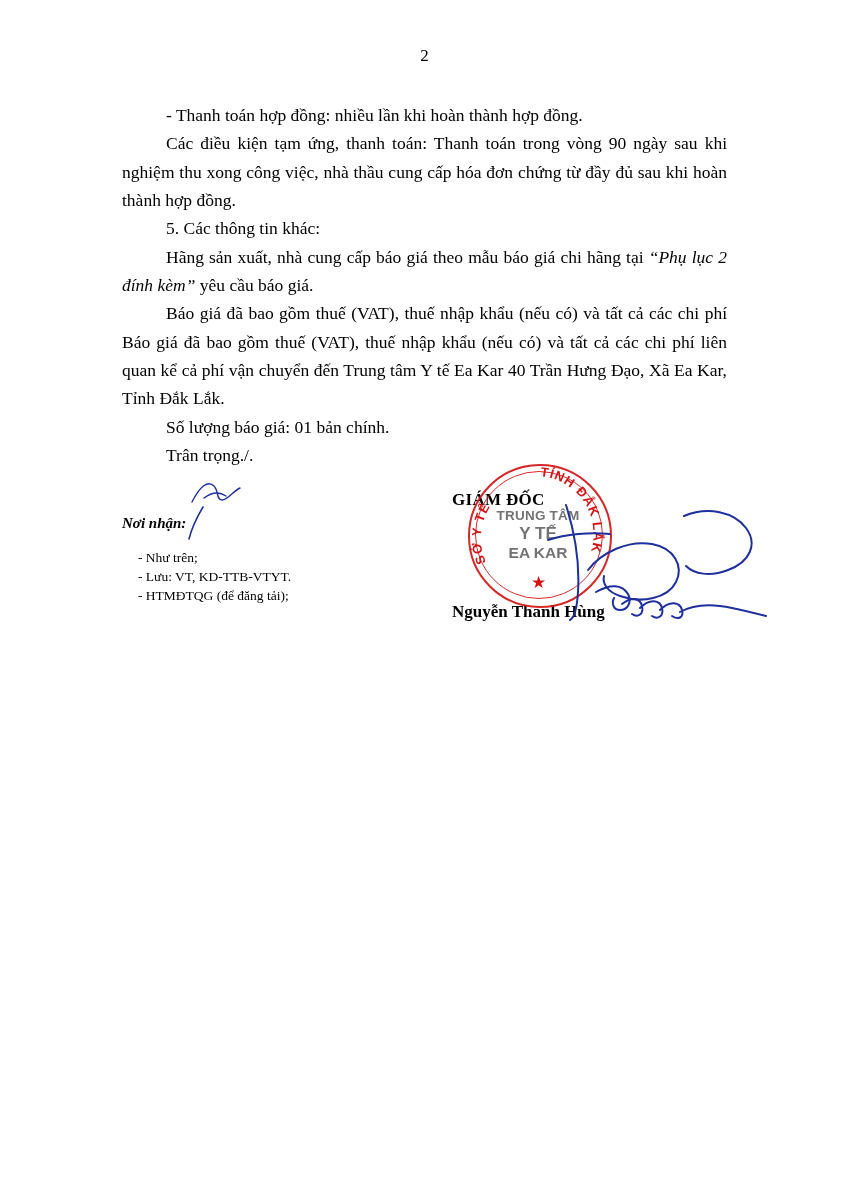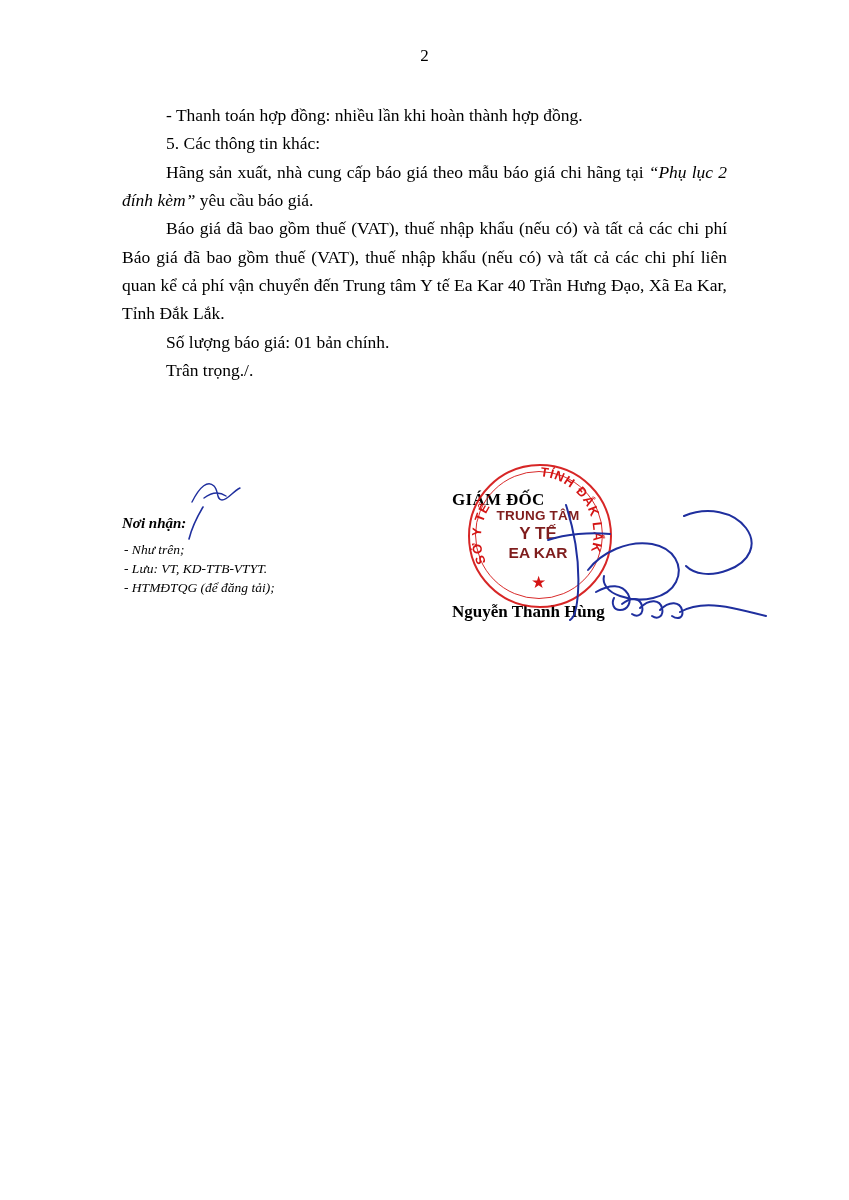--- a/index.html
+++ b/index.html
@@ -66,23 +66,22 @@
     width: 300px;
   }
   .noi-nhan-title {
     font-size: 15px;
     font-weight: bold;
     font-style: italic;
     margin-bottom: 8px;
   }
   .noi-nhan ul {
     list-style: none;
-    margin: 2px;
+    margin: 16px;
     padding: 0;
-    font-style: italic;
   }
   .noi-nhan li {
     font-size: 13.5px;
     line-height: 1.42;
   }
   .signer {
     position: absolute;
     left: 330px;
     top: -25px;
     width: 275px;
@@ -121,21 +120,21 @@
     width: 126px; height: 126px;
     border: 1.4px solid #d41414;
     border-radius: 50%;
     opacity: 0.9;
   }
   .seal-center {
     position: absolute;
     left: 0; top: 46px;
     width: 144px;
     text-align: center;
-    color: #7f1d1d;
+    color: #737373;
     font-family: "Liberation Sans", sans-serif;
     font-weight: bold;
     line-height: 1.18;
   }
   .seal-center .l1 { font-size: 13.5px; letter-spacing: 0.2px;}
   .seal-center .l2 { font-size: 17px; }
   .seal-center .l3 { font-size: 15.5px; }
   .seal-star {
     position: absolute;
     left: 65px;
@@ -200,20 +199,21 @@
 <body>
 
 <div class="page">
 
   <div class="page-number">2</div>
 
   <div class="content">
 
     <p class="para dash">- Thanh toán hợp đồng: nhiều lần khi hoàn thành hợp đồng.</p>
 
+    <p class="para">Các điều kiện tạm ứng, thanh toán: Thanh toán trong vòng 90 ngày sau khi nghiệm thu xong công việc, nhà thầu cung cấp hóa đơn chứng từ đầy đủ sau khi hoàn thành hợp đồng.</p>
 
     <p class="para">5. Các thông tin khác:</p>
 
     <p class="para">
       <span>Hãng sản xuất, nhà cung cấp báo giá theo mẫu báo giá chi hãng tại </span><span class="italic">“Phụ lục 2 đính kèm”</span><span> yêu cầu báo giá.</span>
     </p>
 
     <p class="para">Báo giá đã bao gồm thuế (VAT), thuế nhập khẩu (nếu có) và tất cả các chi phí Báo giá đã bao gồm thuế (VAT), thuế nhập khẩu (nếu có) và tất cả các chi phí liên quan kể cả phí vận chuyển đến Trung tâm Y tế Ea Kar 40 Trần Hưng Đạo, Xã Ea Kar, Tỉnh Đắk Lắk.</p>
 
 

